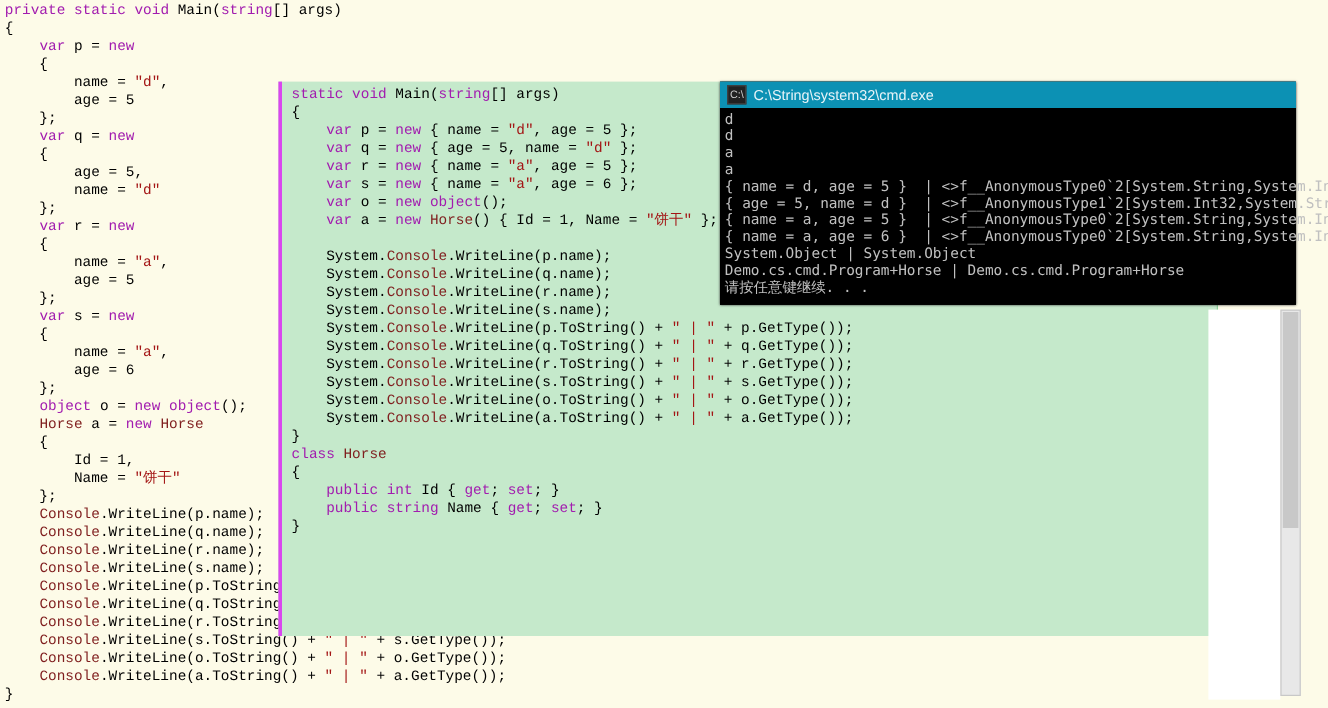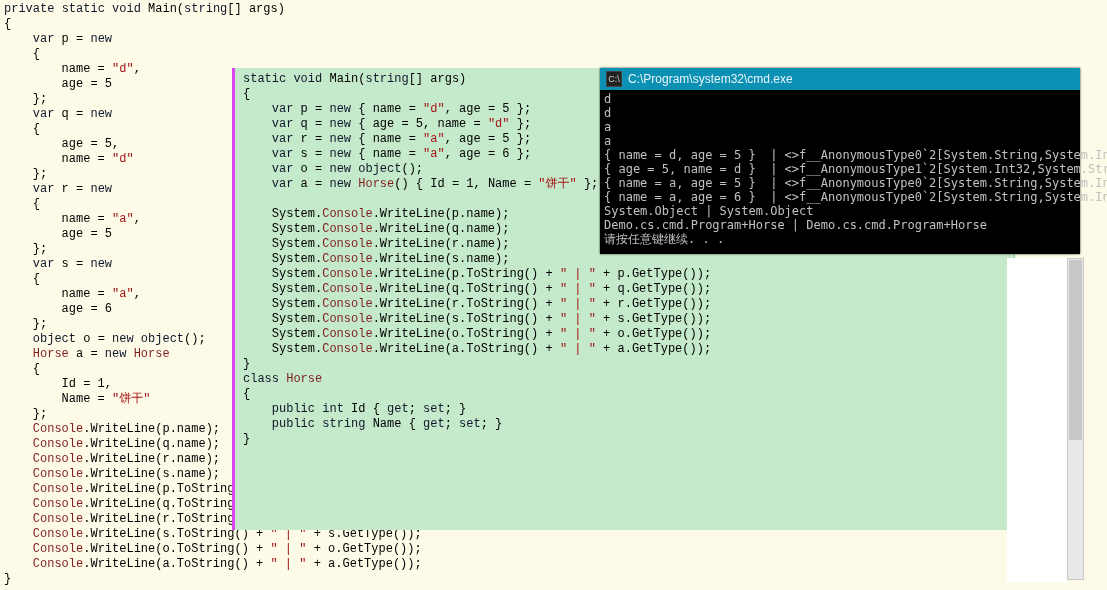--- a/index.html
+++ b/index.html
@@ -17,21 +17,21 @@
     position: absolute;
     top: 0;
     left: 0;
     width: 1107px;
     height: 590px;
     background: #fdfbe8;
     padding: 2px 4px;
     line-height: 15px;
     white-space: pre;
   }
-  .kw-blue    { color: #0f172a; }
+  .kw-blue    { color: #a21caf; }
   .kw-teal    { color: #7f1d1d; }
   .str-red    { color: #a31515; }
   .txt        { color: #000; }
   .overlay-green {
     position: absolute;
     top: 68px;
     left: 232px;
     width: 763px;
     height: 454px;
     background: #c5e9cb;
@@ -112,16 +112,16 @@
 
 <div class="white-stub"></div>
 
 <div class="scrollbar-stub">
   <div class="scrollbar-thumb"></div>
 </div>
 
 <div class="console-win">
   <div class="console-title">
     <span class="console-icon">C:\</span>
-    <span>C:\Program\system32\cmd.exe</span>
+    <span>C:\String\system32\cmd.exe</span>
   </div>
   <div class="console-body" id="console-root"><div>d</div><div>d</div><div>a</div><div>a</div><div>{ name = d, age = 5 }  | &lt;&gt;f__AnonymousType0`2[System.String,System.Int32]</div><div>{ age = 5, name = d }  | &lt;&gt;f__AnonymousType1`2[System.Int32,System.String]</div><div>{ name = a, age = 5 }  | &lt;&gt;f__AnonymousType0`2[System.String,System.Int32]</div><div>{ name = a, age = 6 }  | &lt;&gt;f__AnonymousType0`2[System.String,System.Int32]</div><div>System.Object | System.Object</div><div>Demo.cs.cmd.Program+Horse | Demo.cs.cmd.Program+Horse</div><div>请按任意键继续. . .</div></div>
 </div>
 
 </body></html>

